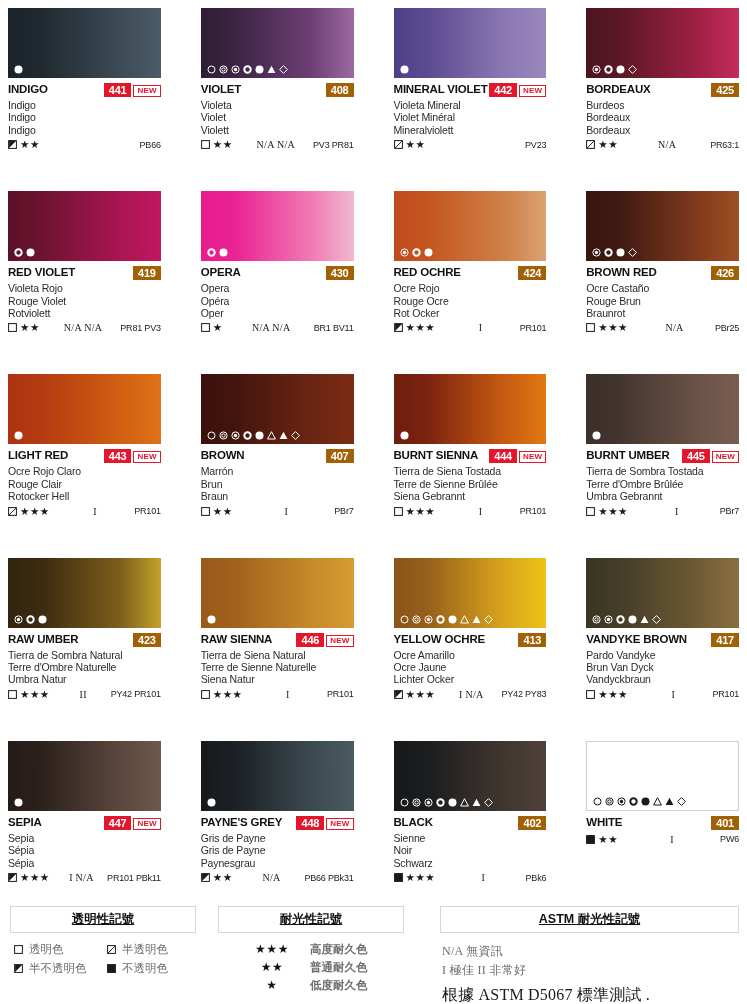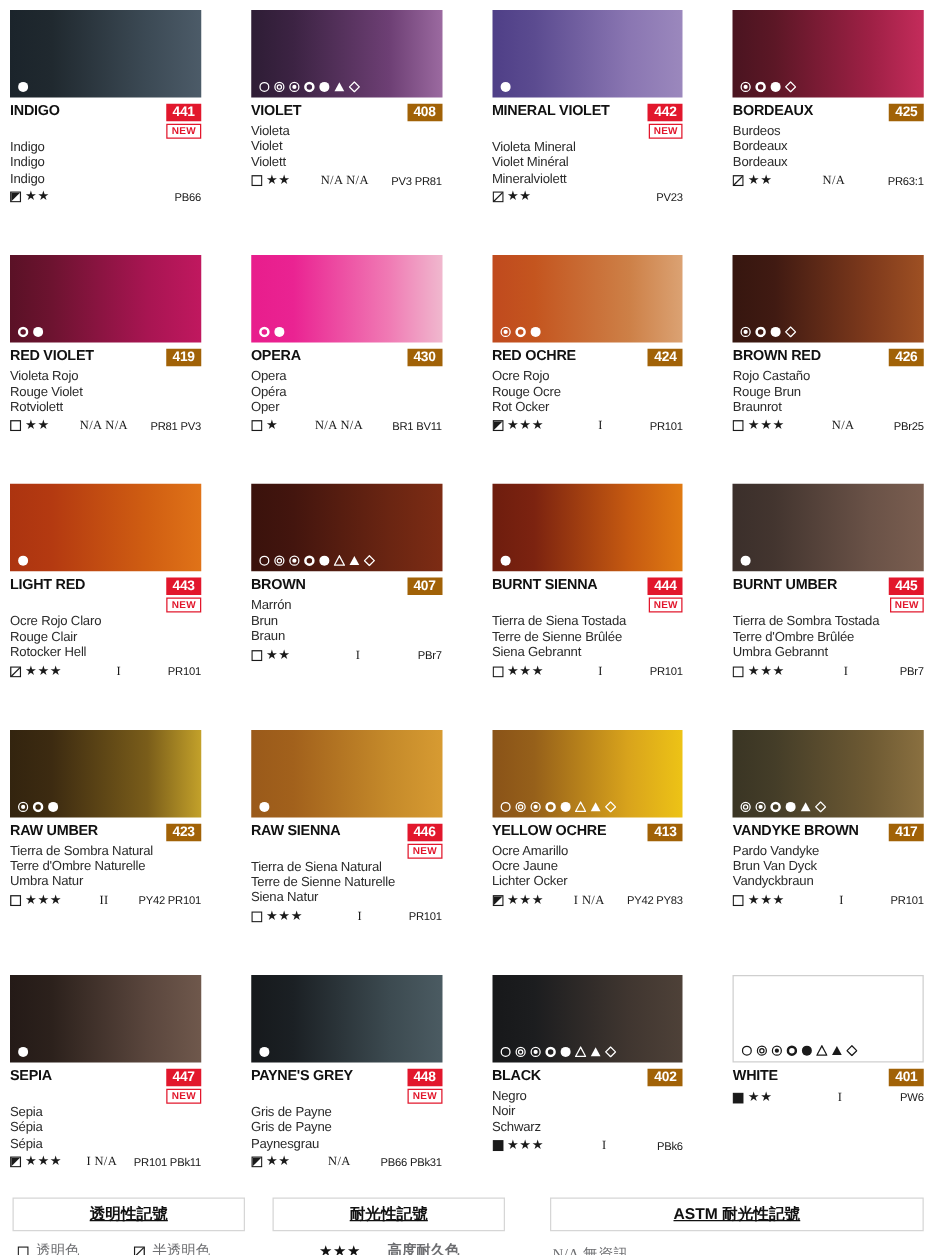--- a/index.html
+++ b/index.html
@@ -55,21 +55,21 @@
     min-height: 15px;
   }
   .cname {
     font-size: 11.5px;
     font-weight: bold;
     letter-spacing: -0.2px;
     line-height: 13px;
     color: #111;
     white-space: nowrap;
   }
-  .codebox { display: flex; flex-direction: column; align-items: flex-end; gap: 2px; }
+  .codebox { display: flex; align-items: flex-end; gap: 2px; }
   .code {
     font-size: 11px;
     font-weight: bold;
     color: #ffffff;
     background: #a16207;
     padding: 1px 5px 1px 5px;
     line-height: 12px;
     letter-spacing: -0.2px;
   }
   .code.new-code { background: #e2172c; }
@@ -469,21 +469,21 @@
           </div>
     </div>
     <div class="nameline">
       <div class="cname">BROWN RED</div>
       <div class="codebox">
         <span class="code">426</span>
 
       </div>
     </div>
     <div class="trans">
-          <div>Rojo Castaño</div>
+          <div>Ocre Castaño</div>
           <div>Rouge Brun</div>
           <div>Braunrot</div>
         </div>
     <div class="meta">
       <svg class="op-ico" width="9" height="9" viewBox="0 0 9 9">
             <rect x="0.6" y="0.6" width="7.8" height="7.8" fill="none" stroke="#1a1a1a" stroke-width="1"></rect>
           </svg>
       <span class="stars">★★★</span>
       <span class="astm">N/A</span>
       <span class="pig">PBr25</span>
@@ -885,21 +885,21 @@
           </div>
     </div>
     <div class="nameline">
       <div class="cname">BLACK</div>
       <div class="codebox">
         <span class="code">402</span>
 
       </div>
     </div>
     <div class="trans">
-          <div>Negro</div>
+          <div>Sienne</div>
           <div>Noir</div>
           <div>Schwarz</div>
         </div>
     <div class="meta">
       <svg class="op-ico" width="9" height="9" viewBox="0 0 9 9">
             <rect x="0.6" y="0.6" width="7.8" height="7.8" fill="#1a1a1a" stroke="#1a1a1a" stroke-width="1"></rect>
           </svg>
       <span class="stars">★★★</span>
       <span class="astm">I</span>
       <span class="pig">PBk6</span>

